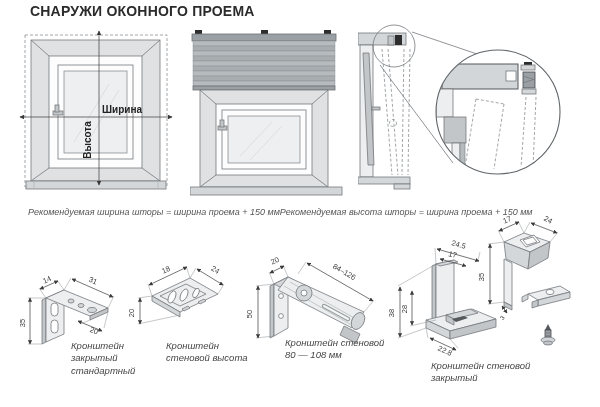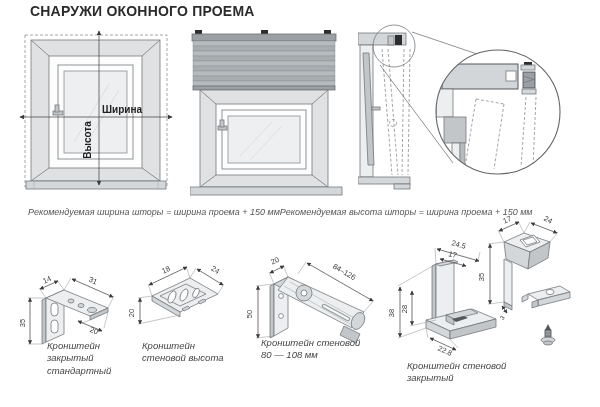--- a/index.html
+++ b/index.html
@@ -5,21 +5,21 @@
   html,body{margin:0;padding:0;background:#fff;}
   .stage{position:relative;width:600px;height:407px;background:#fff;overflow:hidden;
          font-family:"Liberation Sans",sans-serif;}
   .title{position:absolute;left:30px;top:3px;font-size:14px;font-weight:bold;
          color:#2b2b2b;letter-spacing:.2px;}
   .fig{position:absolute;}
   .note{position:absolute;left:28px;top:206px;display:flex;gap:8px;
         font-style:italic;font-size:9px;color:#555;line-height:1.5;}
   .note .lines{display:flex;flex-direction:row;}
   .note .lines div:nth-child(2){}
-  .caption{position:absolute;font-style:italic;font-size:9.5px;color:#454545;line-height:1.3;}
+  .caption{position:absolute;font-style:italic;font-size:9.5px;color:#454545;line-height:1.3;margin-left:24px;}
   
   .f-frame{fill:#dfe1e2;stroke:#75797d;stroke-width:.8;}
   .f-light{fill:#eceeef;stroke:#75797d;stroke-width:.8;}
   .f-mid{fill:#d4d7d9;stroke:#75797d;stroke-width:.8;}
   .f-dark{fill:#c2c6c8;stroke:#75797d;stroke-width:.8;}
   .f-white{fill:#fdfdfd;stroke:#75797d;stroke-width:.8;}
   .f-glass{fill:#edeff0;stroke:#8a8f92;stroke-width:.8;}
   .rail{fill:#9aa0a3;stroke:#6b7074;stroke-width:.8;}
   .so{fill:none;stroke:#75797d;stroke-width:.8;}
   .so-thin{fill:none;stroke:#9aa0a3;stroke-width:.5;}

